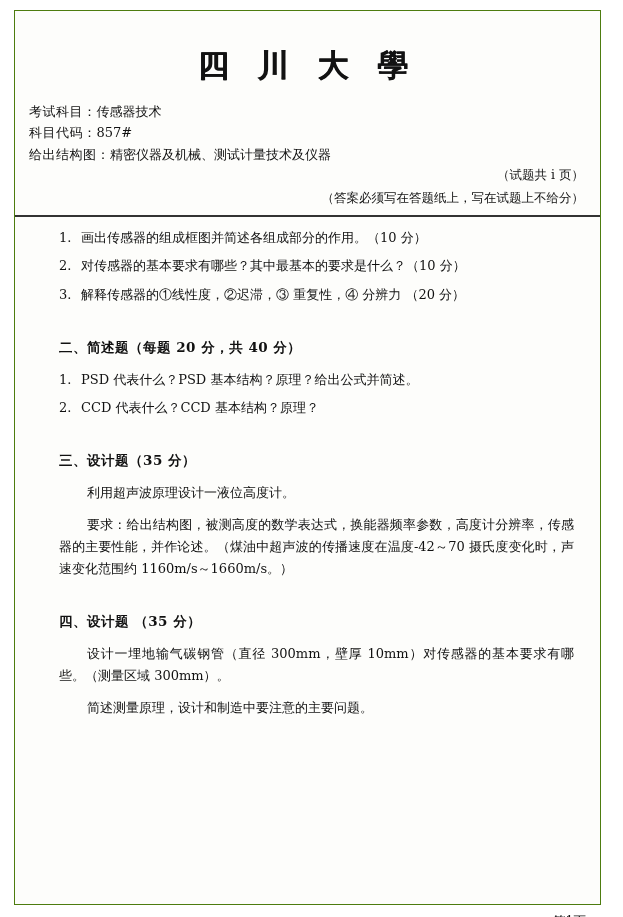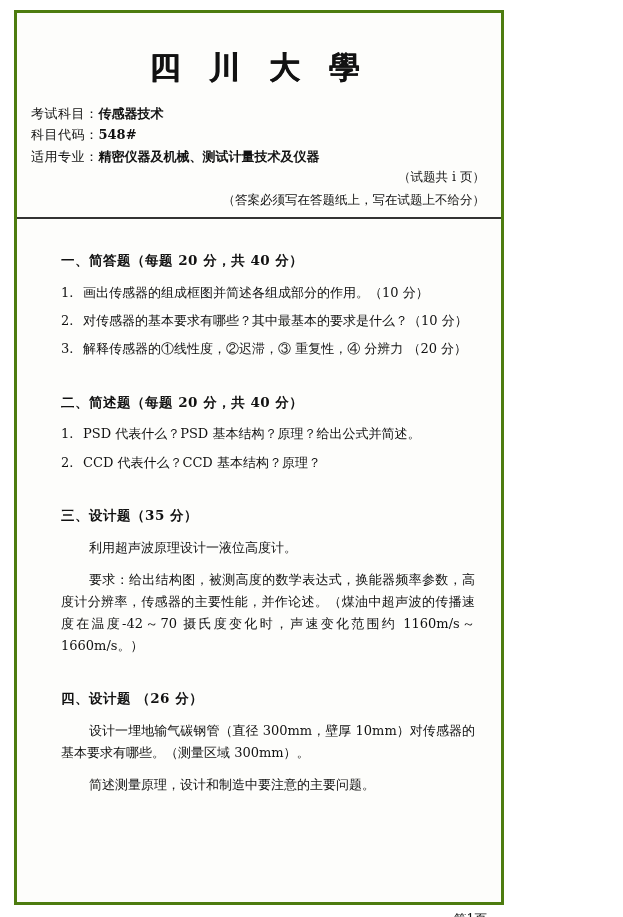--- a/index.html
+++ b/index.html
@@ -12,23 +12,23 @@
     height: 917px;
     font-family: "DejaVu Sans", "Liberation Sans", sans-serif;
     color: #111;
     position: relative;
     overflow: hidden;
   }
   .page {
     position: absolute;
     left: 14px;
     top: 10px;
-    width: 490px;
+    width: 587px;
     height: 895px;
-    border: 3px solid #4d7c0f;
+    border: 1px solid #4d7c0f;
     background: #fdfdfb;
     box-sizing: border-box;
     padding: 0;
   }
   .paper-inner {
     position: relative;
     width: 100%;
     height: 100%;
   }
   
@@ -54,21 +54,21 @@
     margin-top: 14px;
     padding-left: 14px;
     font-family: "DejaVu Serif", "Liberation Serif", serif;
     font-size: 13px;
     line-height: 1.65;
   }
   .meta-row {
     white-space: nowrap;
   }
   .meta-row .lbl { letter-spacing: 0.5px; }
-  .meta-row .val { font-weight: bold; }
+  .meta-row .val { font-weight: normal; }
   .meta-indent { padding-left: 56px; font-weight: bold; }
   .note-right {
     text-align: right;
     padding-right: 16px;
     font-family: "DejaVu Serif", "Liberation Serif", serif;
     font-size: 12.5px;
     margin-top: 2px;
   }
   .note-right.second {
     margin-top: 6px;
@@ -137,36 +137,35 @@
   <div class="paper-inner">
 
     <div class="univ-title">四 川 大 學</div>
 
 
     <div class="meta">
       <div class="meta-row">
         <span class="lbl">考试科目：</span><span class="val">传感器技术</span>
       </div>
       <div class="meta-row">
-        <span class="lbl">科目代码：</span><span class="val">548#</span>
+        <span class="lbl">科目代码：</span><span class="val">857#</span>
       </div>
       <div class="meta-row">
-        <span class="lbl">适用专业：</span><span class="val">精密仪器及机械、测试计量技术及仪器</span>
+        <span class="lbl">给出结构图：</span><span class="val">精密仪器及机械、测试计量技术及仪器</span>
       </div>
     </div>
 
     <div class="note-right">（试题共 ⅰ 页）</div>
     <div class="note-right second">（答案必须写在答题纸上，写在试题上不给分）</div>
 
     <hr class="hr-main">
 
 
     <div class="body">
 
-      <div class="sec-head">一、简答题（每题 20 分，共 40 分）</div>
       <ul class="q-list">
         <li class="q-item">
           <span class="q-num">1.</span>
           <span class="q-text">画出传感器的组成框图并简述各组成部分的作用。（10 分）</span>
         </li>
         <li class="q-item">
           <span class="q-num">2.</span>
           <span class="q-text">对传感器的基本要求有哪些？其中最基本的要求是什么？（10 分）</span>
         </li>
         <li class="q-item">
@@ -184,21 +183,21 @@
         <li class="q-item">
           <span class="q-num">2.</span>
           <span class="q-text">CCD 代表什么？CCD 基本结构？原理？</span>
         </li>
       </ul>
 
       <div class="sec-head">三、设计题（35 分）</div>
       <div class="para">利用超声波原理设计一液位高度计。</div>
       <div class="para just">要求：给出结构图，被测高度的数学表达式，换能器频率参数，高度计分辨率，传感器的主要性能，并作论述。（煤油中超声波的传播速度在温度-42～70 摄氏度变化时，声速变化范围约 1160m/s～1660m/s。）</div>
 
-      <div class="sec-head">四、设计题 （26 分）</div>
+      <div class="sec-head">四、设计题 （35 分）</div>
       <div class="para just">设计一埋地输气碳钢管（直径 300mm，壁厚 10mm）对传感器的基本要求有哪些。（测量区域 300mm）。</div>
       <div class="para">简述测量原理，设计和制造中要注意的主要问题。</div>
 
     </div>
 
     <div class="pagenum">第1页</div>
   </div>
 </div>
 
 </body></html>

